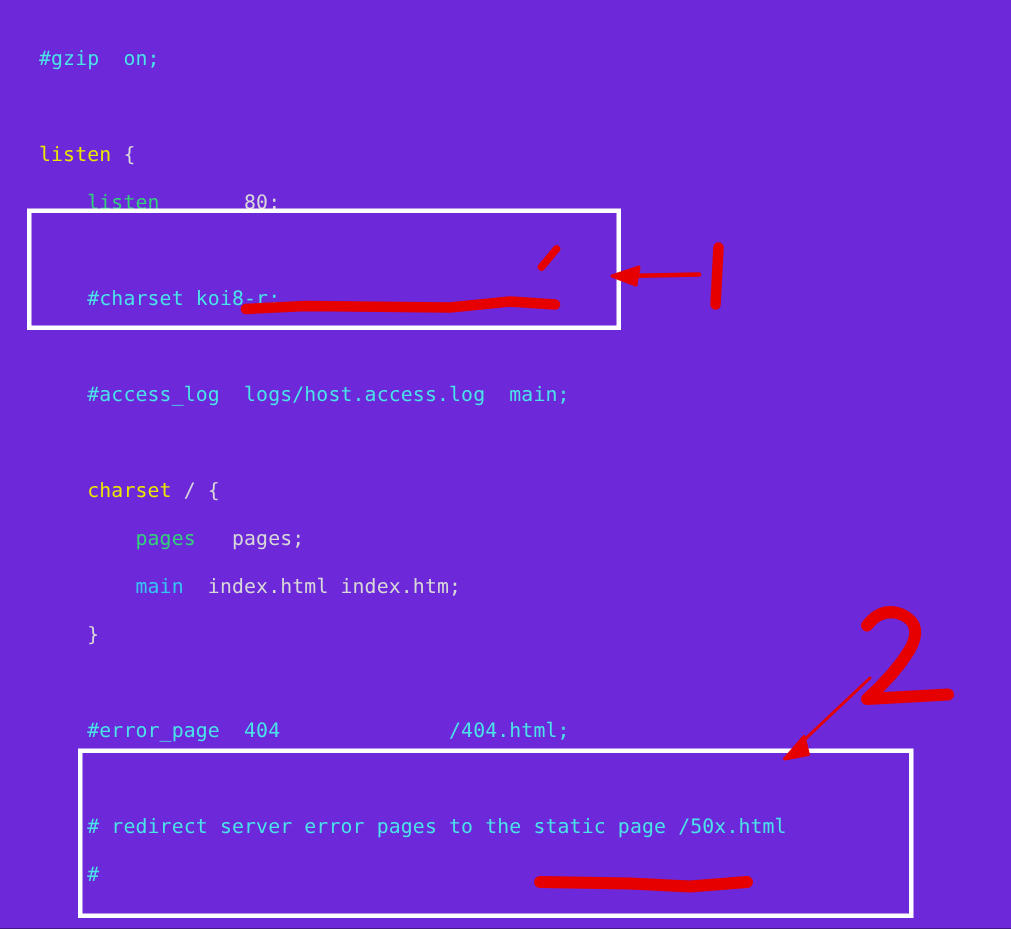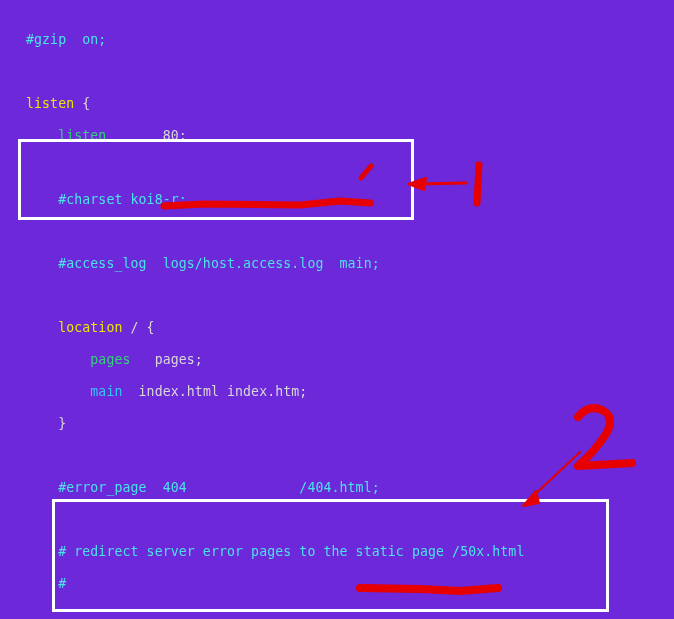--- a/index.html
+++ b/index.html
@@ -85,21 +85,21 @@
 
 <span class="ln"><span class="c-comment">#gzip  on;</span></span>
 <span class="ln"> </span>
 <span class="ln"><span class="c-kw">listen</span><span class="c-punct"> {</span></span>
 <span class="ln"><span class="c-dir">    listen</span><span class="c-val">       80;</span></span>
 <span class="ln"> </span>
 <span class="ln"><span class="c-comment">    #charset koi8-r;</span></span>
 <span class="ln"> </span>
 <span class="ln"><span class="c-comment">    #access_log  logs/host.access.log  main;</span></span>
 <span class="ln"> </span>
-<span class="ln"><span class="c-kw">    location</span><span class="c-val"> / {</span></span>
+<span class="ln"><span class="c-kw">    charset</span><span class="c-val"> / {</span></span>
 <span class="ln"><span class="c-dir">        pages</span><span class="c-val">   pages;</span></span>
 <span class="ln"><span class="c-dir2">        main</span><span class="c-val">  index.html index.htm;</span></span>
 <span class="ln"><span class="c-val">    }</span></span>
 <span class="ln"> </span>
 <span class="ln"><span class="c-comment">    #error_page  404              /404.html;</span></span>
 <span class="ln"> </span>
 <span class="ln"><span class="c-comment">    # redirect server error pages to the static page /50x.html</span></span>
 <span class="ln"><span class="c-comment">    #</span></span>
 
 

